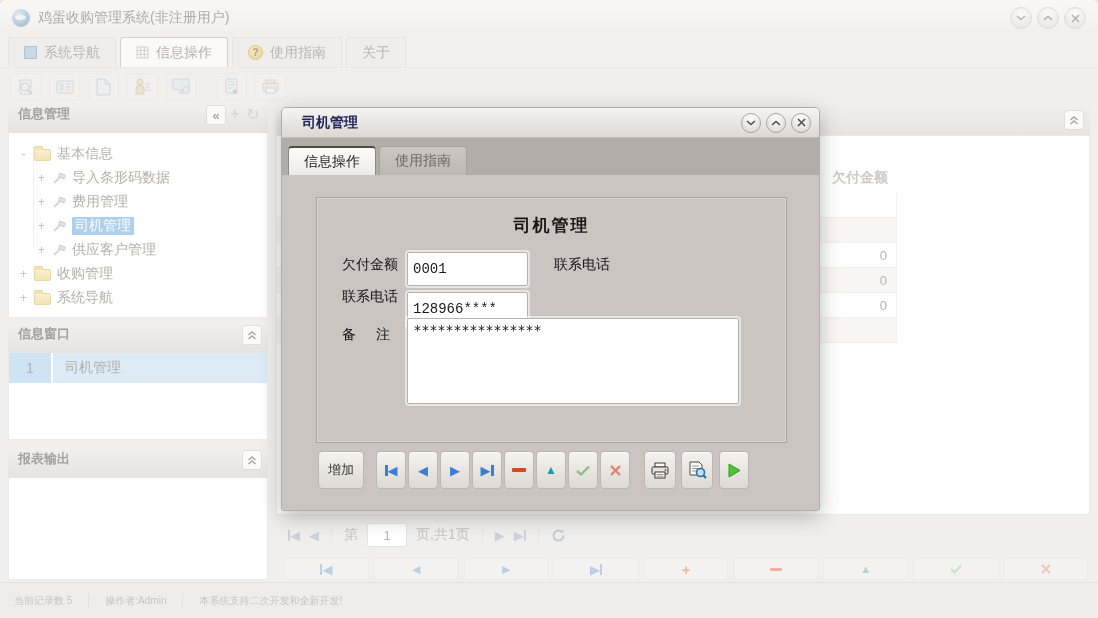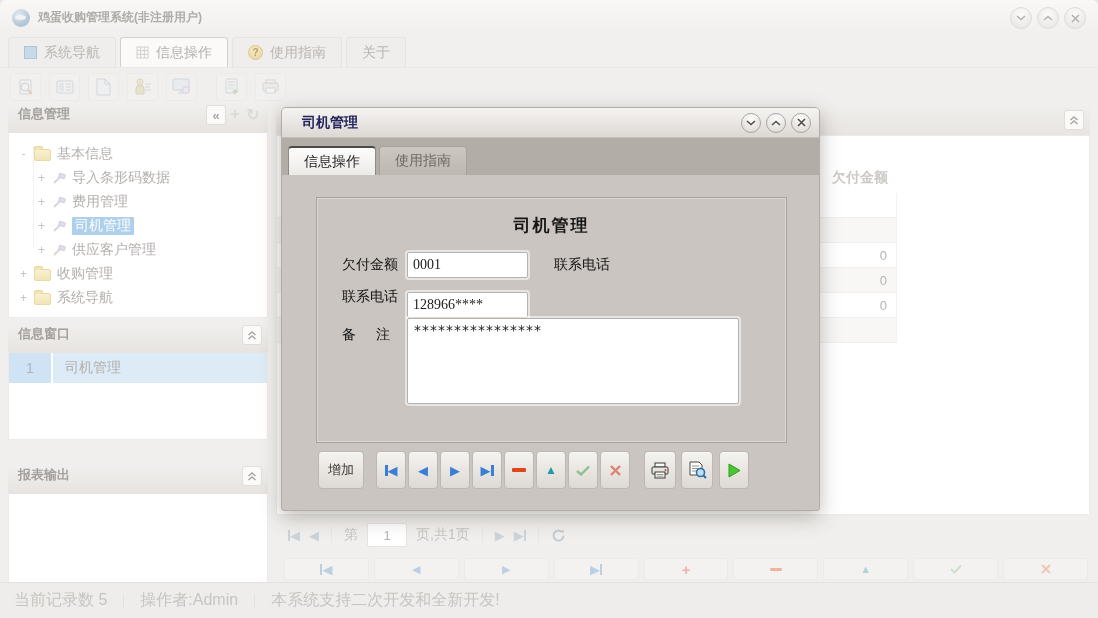--- a/index.html
+++ b/index.html
@@ -5,21 +5,21 @@
   *{margin:0;padding:0;box-sizing:border-box}
   html,body{width:1098px;height:618px;overflow:hidden}
   body{font-family:"Liberation Sans","DejaVu Sans",sans-serif;background:#e8e6e4}
   .app{position:absolute;left:0;top:0;width:1098px;height:618px;background:#f1efed;border-radius:6px 6px 0 0;overflow:hidden}
 
   
   .titlebar{position:absolute;left:0;top:0;right:0;height:36px;background:linear-gradient(#f9f8f7,#f1efed)}
   .logo{position:absolute;left:12px;top:9px;width:18px;height:18px;border-radius:50%;
         background:radial-gradient(circle at 35% 30%,#cfe2f0,#7fa6c6 62%,#6a93b5);opacity:.55}
   .logo i{position:absolute;left:3px;top:6px;width:11px;height:5px;border-radius:50%;background:#fff;opacity:.8}
-  .apptitle{position:absolute;left:38px;top:9px;font-size:12px;font-weight:bold;color:#aeaba8}
+  .apptitle{position:absolute;left:38px;top:9px;font-size:14px;font-weight:normal;color:#aeaba8}
   .winbtns{position:absolute;right:12px;top:7px;display:flex;gap:5px;opacity:.8}
   .winbtn{width:22px;height:22px;border-radius:50%;background:radial-gradient(circle at 50% 32%,#fdfdfc,#e3e0dd);
           border:1px solid #d8d5d2;display:flex;align-items:center;justify-content:center;color:#9b9895}
   .winbtn svg{stroke:#a5a2a0;stroke-width:1.6;fill:none}
 
   
   .tabstrip{position:absolute;top:36px;left:0;right:0;height:32px;display:flex;align-items:flex-end;
             padding-left:8px;gap:4px;background:#f2f0ee;border-bottom:1px solid #ebe9e7}
   .mtab{height:30px;display:flex;align-items:center;gap:7px;padding:0 15px;font-size:14px;color:#b9b6b3;
         background:#f0eeec;border:1px solid #e6e3e0;border-bottom:none;border-radius:3px 3px 0 0}
@@ -83,21 +83,21 @@
   .pginput{width:40px;height:24px;border:1px solid #e5e3e1;border-radius:2px;text-align:center;
            font-size:13px;color:#b7b4b1;background:#fff;outline:none}
   .bigrow{position:absolute;left:8px;right:2px;top:453px;display:flex;gap:5px;height:22px}
   .bigbtn{flex:1;background:#f4f2f0;border:1px solid #edebe9;border-radius:2px;display:flex;
           align-items:center;justify-content:center;font-size:11px}
   .c-blue{color:#bcd0e4}.c-red{color:#efb3a2}.c-teal{color:#aed5da}
   .minibar{width:12px;height:3px;background:#efb3a2;border-radius:1px}
 
   
   .statusbar{position:absolute;left:0;right:0;bottom:0;height:36px;background:#efedeb;border-top:1px solid #e4e2e0;
-             display:flex;align-items:center;padding-left:14px;font-size:16px;color:#c7c4c1}
+             display:flex;align-items:center;padding-left:14px;font-size:10px;color:#c7c4c1}
   .sitem{padding:0 16px 0 0}
   .sdiv{width:1px;height:14px;background:#e3e1df;margin-right:16px}
 
   
   .dialog{position:absolute;left:281px;top:107px;width:539px;height:404px;background:#cac5c0;
           border:1px solid #b1ada9;border-radius:5px 5px 3px 3px;
           box-shadow:0 6px 20px rgba(70,64,58,.35);z-index:50}
   .dtitle{height:30px;background:linear-gradient(#f6f4f2,#dcd8d4);border-bottom:1px solid #c3bfbb;
           border-radius:4px 4px 0 0;display:flex;align-items:center;padding:0 8px 0 20px}
   .dtitle .t{font-size:14px;font-weight:bold;color:#23255c;flex:1}
@@ -108,23 +108,23 @@
   .dtabs{height:37px;background:#b3ada7;padding:8px 0 0 6px;display:flex;gap:3px}
   .dtab{height:29px;padding:0 15px;display:flex;align-items:center;font-size:14px;border-radius:4px 4px 0 0}
   .dtab.active{background:linear-gradient(#fdfdfc,#eceae7);border:1px solid #8d8984;border-top:2px solid #4e4a46;
                border-bottom:none;color:#222}
   .dtab.inactive{background:linear-gradient(#cdc7c1,#bdb7b1);border:1px solid #a8a29c;border-bottom:none;color:#6d6965}
   .dbody{position:absolute;top:67px;left:0;right:0;bottom:0}
   .groupbox{position:absolute;left:34px;top:22px;width:471px;height:246px;border:1px solid #a8a39e;
             box-shadow:inset 1px 1px 0 #dad6d1, inset -1px -1px 0 #dad6d1}
   .gheading{margin-top:16px;text-align:center;font-size:17px;font-weight:bold;color:#161616;letter-spacing:2px}
   .flabel{position:absolute;font-size:14px;color:#131313;white-space:nowrap}
-  .finput{position:absolute;height:26px;background:#fff;border:1px solid #b6b1ac;border-radius:2px;
+  .finput{position:absolute;height:34px;background:#fff;border:1px solid #b6b1ac;border-radius:2px;
           box-shadow:0 0 0 2px rgba(255,255,255,.55);font-size:14px;color:#1a1a1a;padding:2px 5px;outline:none;
-          font-family:Liberation Serif, serif}
+          font-family:Liberation Mono, monospace}
   .ftext{position:absolute;background:#fff;border:1px solid #b6b1ac;border-radius:2px;resize:none;
          box-shadow:0 0 0 2px rgba(255,255,255,.55);font-size:14px;color:#1a1a1a;padding:3px 6px;outline:none;
          letter-spacing:1px;font-family:"DejaVu Sans",sans-serif}
   .dbtns{position:absolute;left:36px;top:276px;display:flex;align-items:center;height:38px}
   .dbtn{height:38px;background:linear-gradient(#f5f3f0,#ddd9d4);border:1px solid #bcb7b2;border-radius:4px;
         display:flex;align-items:center;justify-content:center;box-shadow:inset 0 1px 0 rgba(255,255,255,.7)}
   .dbtn.add{width:46px;font-size:13px;color:#3a3835;margin-right:12px}
   .dbtn.sq{width:30px;margin-right:2px}
   .nav{color:#3b7fd4;font-size:13px;display:flex;align-items:center;line-height:1}
   .nav .vbar{width:3px;height:11px}
@@ -316,21 +316,21 @@
         </svg>
       </div>
     </div>
     <div class="pbody" style="height:87px">
       <div class="wrow">
         <span class="wnum">1</span>
         <span class="wlabel">司机管理</span>
       </div>
     </div>
 
-    <div class="phead" style="margin-top:26px">
+    <div class="phead" style="margin-top:10px">
       <span>报表输出</span>
       <span class="sp"></span>
       <div class="pbtn">
         <svg width="10" height="9" fill="none" stroke="#a7a4a1" stroke-width="1.4">
           <path d="M1.5 4 L5 1 L8.5 4 M1.5 8 L5 5 L8.5 8"></path>
         </svg>
       </div>
     </div>
     <div class="pbody" style="height:102px"></div>
   </div>

